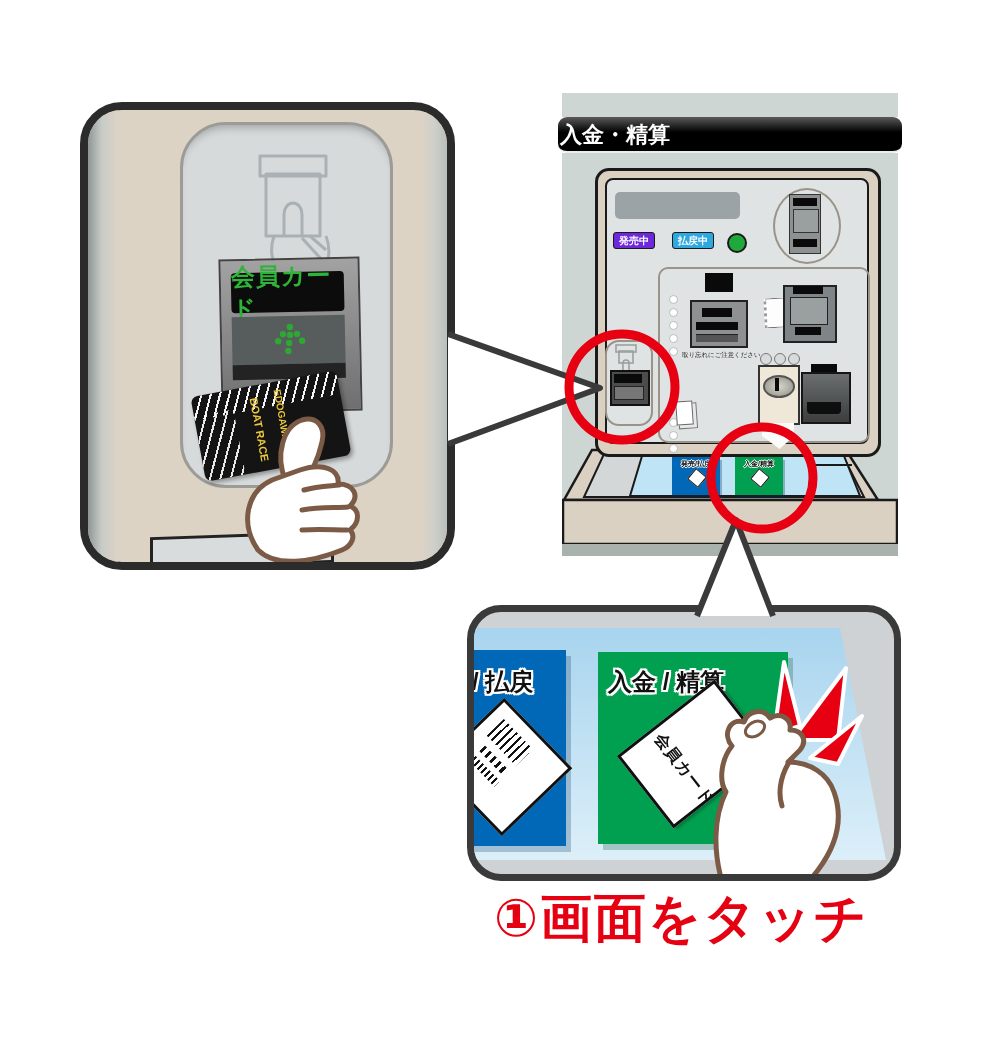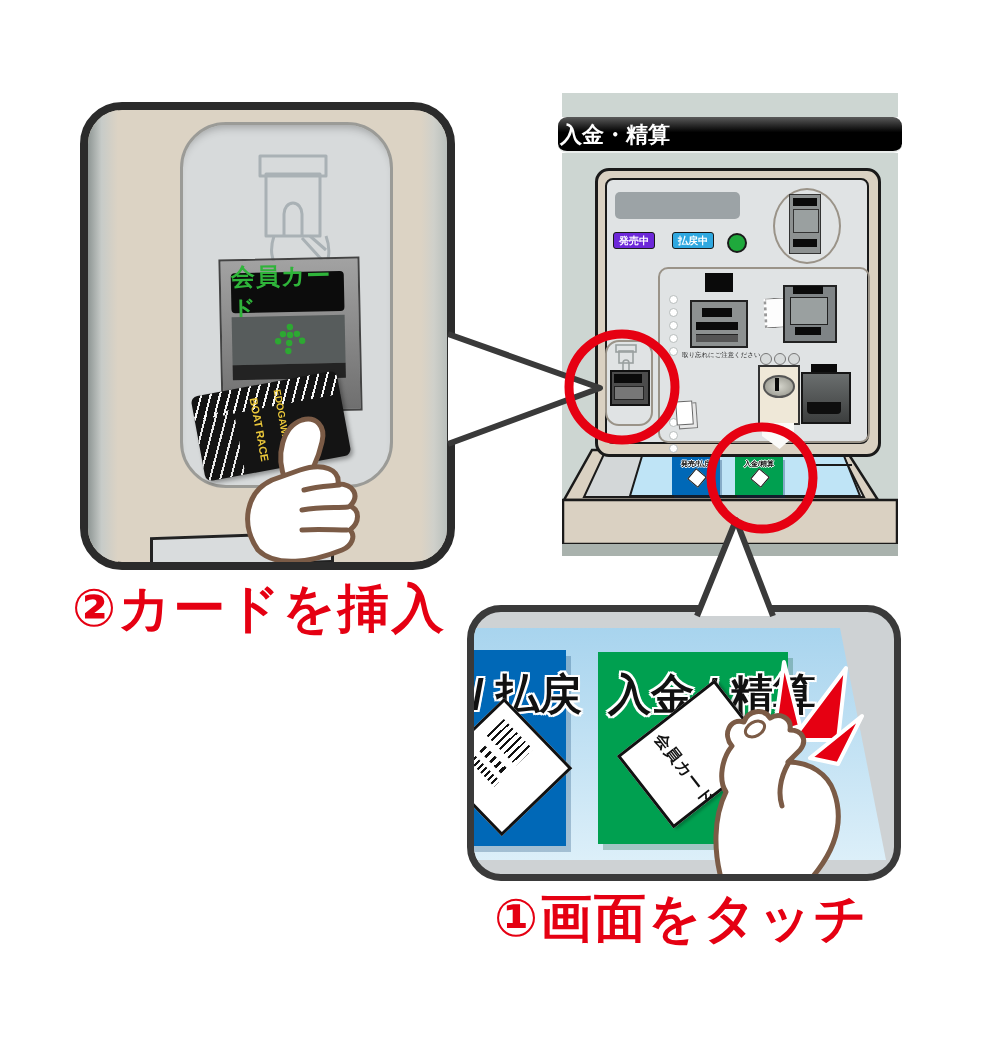--- a/index.html
+++ b/index.html
@@ -78,21 +78,21 @@
       text-shadow:1px 0 0 #fff,-1px 0 0 #fff,0 1px 0 #fff,0 -1px 0 #fff;}
   .scr-ico{position:absolute;left:18px;top:14px;width:12px;height:12px;background:#fff;border:1px solid #111;transform:rotate(40deg);}
   .btn-blue{left:110px;top:364px;background:#0068B7;}
   .btn-green{left:173px;top:364px;background:#00A050;}
 
   
   .touch-panel{left:467px;top:605px;width:420px;height:262px;background:#CED2D4;
                border:7px solid #3a3a3a;border-radius:34px;overflow:hidden;}
   .tp-btn-blue{left:-8px;top:38px;width:100px;height:196px;background:#0068B7;box-shadow:5px 6px 0 rgba(0,50,100,.25);}
   .tp-btn-green{left:124px;top:40px;width:190px;height:192px;background:#00A050;box-shadow:5px 6px 0 rgba(0,80,40,.25);}
-  .tp-lbl{font-size:43px;font-weight:bold;color:#111;white-space:nowrap;
+  .tp-lbl{font-size:24px;font-weight:bold;color:#111;white-space:nowrap;
       text-shadow:2px 0 0 #fff,-2px 0 0 #fff,0 2px 0 #fff,0 -2px 0 #fff,2px 2px 0 #fff,-2px 2px 0 #fff,2px -2px 0 #fff,-2px -2px 0 #fff;}
   .tp-ticket{left:-20px;top:106px;width:92px;height:92px;background:#fff;border:3px solid #111;transform:rotate(46deg);}
   .tp-ticket .b1{position:absolute;left:12px;top:12px;width:42px;height:24px;
       background:repeating-linear-gradient(90deg,#111 0 2px,transparent 2px 6px);}
   .tp-ticket .b2{position:absolute;left:18px;top:44px;width:34px;height:8px;
       background:repeating-linear-gradient(90deg,#111 0 3px,transparent 3px 7px);}
   .tp-ticket .b3{position:absolute;left:14px;top:58px;width:40px;height:8px;
       background:repeating-linear-gradient(90deg,#111 0 2px,transparent 2px 5px);}
   .tp-card{left:158px;top:96px;width:118px;height:86px;background:#fff;border:3px solid #111;transform:rotate(-38deg);
            box-shadow:2px 3px 3px rgba(0,0,0,.25);}
@@ -154,21 +154,20 @@
       <g fill="#fff" stroke="#7B5B46" stroke-width="5" stroke-linejoin="round" stroke-linecap="round">
         <path d="M68,92 C56,64 66,36 84,30 C98,26 108,36 104,52 C100,70 92,86 82,100 Z"></path>
         <path d="M40,160 C22,134 28,102 54,90 L82,80 C106,72 122,80 120,94 C136,94 142,106 132,116 C142,120 142,132 132,140 C138,146 134,156 124,160 C94,172 58,178 40,160 Z"></path>
         <path d="M86,100 C100,96 114,96 121,95" fill="none"></path>
         <path d="M84,120 C102,117 118,118 130,117" fill="none"></path>
         <path d="M84,140 C100,139 116,140 129,140" fill="none"></path>
       </g>
     </svg>
   </div>
 
-  <div class="abs caption caption2">②カードを挿入</div>
 
   <div class="abs machine">
     <div class="abs m-topstrip"></div>
     <div class="abs m-band">
       <span>入金・精算</span>
     </div>
     <div class="abs m-body"></div>
 
     <svg class="abs" style="left:0;top:0" width="336" height="470" viewBox="0 0 336 470">
       <polygon points="30,357 284,357 316,407 2,407" fill="#DAD1C2" stroke="#1a1a1a" stroke-width="2.5"></polygon>

